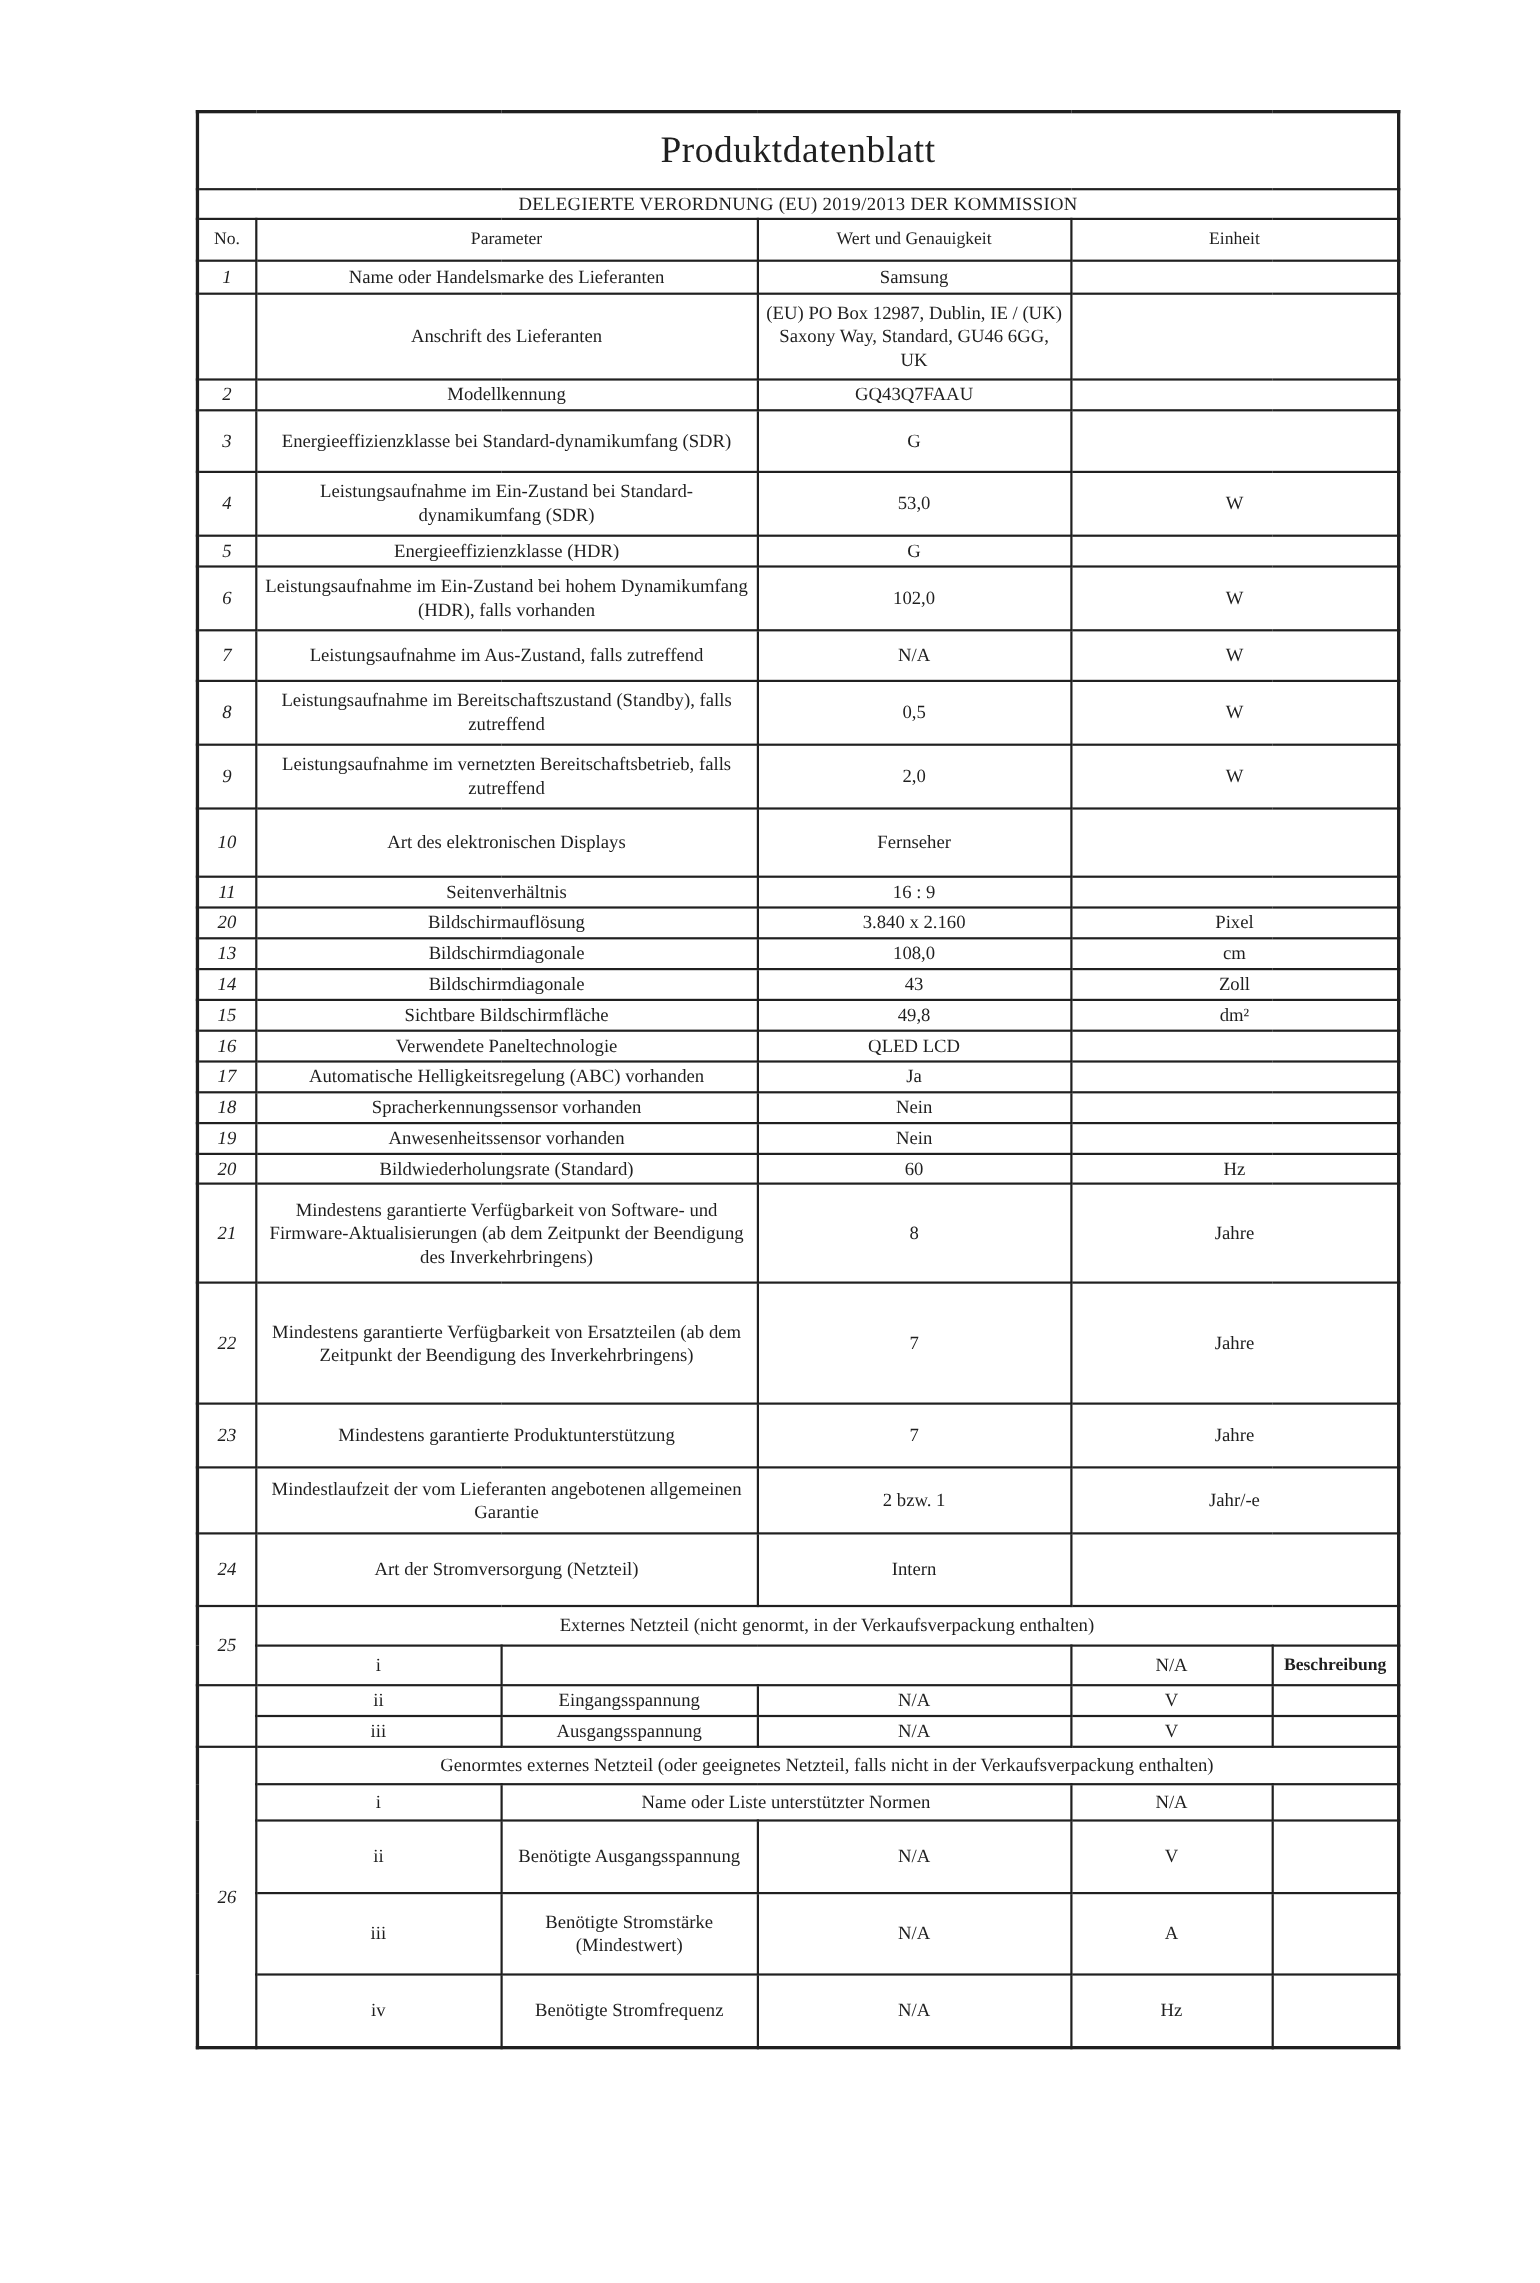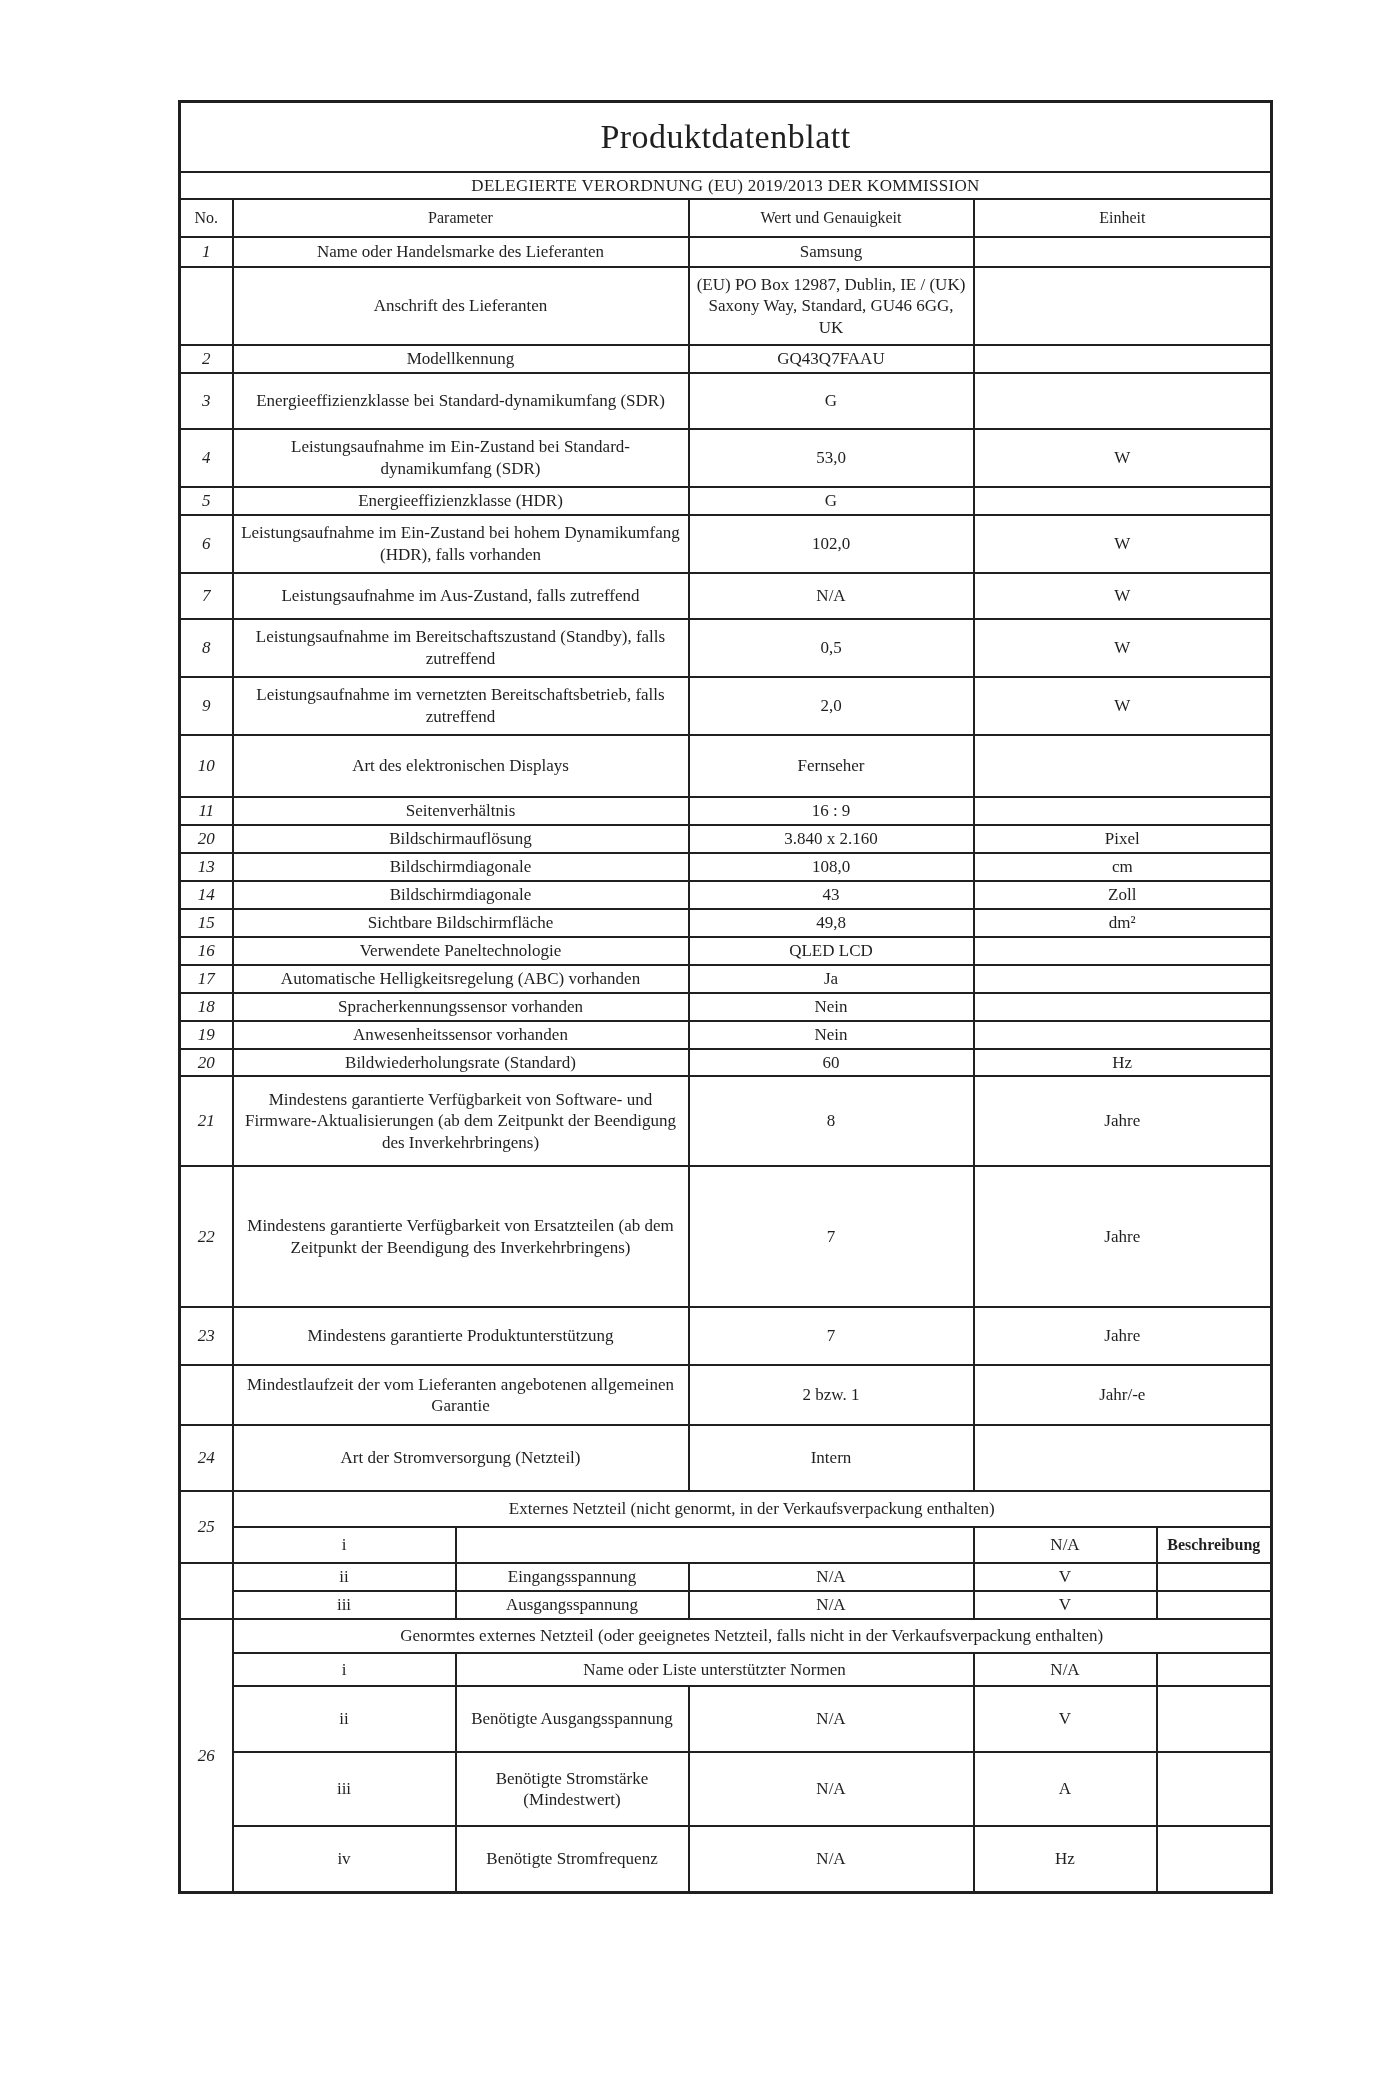--- a/index.html
+++ b/index.html
@@ -186,21 +186,21 @@
     <td colspan="2">Bildwiederholungsrate (Standard)</td>
     <td>60</td>
     <td colspan="2">Hz</td>
   </tr>
   <tr style="height:90px">
     <td class="no-cell">21</td>
     <td colspan="2">Mindestens garantierte Verfügbarkeit von Software- und Firmware-Aktualisierungen (ab dem Zeitpunkt der Beendigung des Inverkehrbringens)</td>
     <td>8</td>
     <td colspan="2">Jahre</td>
   </tr>
-  <tr style="height:141px">
+  <tr style="height:110px">
     <td class="no-cell">22</td>
     <td colspan="2">Mindestens garantierte Verfügbarkeit von Ersatzteilen (ab dem Zeitpunkt der Beendigung des Inverkehrbringens)</td>
     <td>7</td>
     <td colspan="2">Jahre</td>
   </tr>
   <tr style="height:58px">
     <td class="no-cell">23</td>
     <td colspan="2">Mindestens garantierte Produktunterstützung</td>
     <td>7</td>
     <td colspan="2">Jahre</td>

